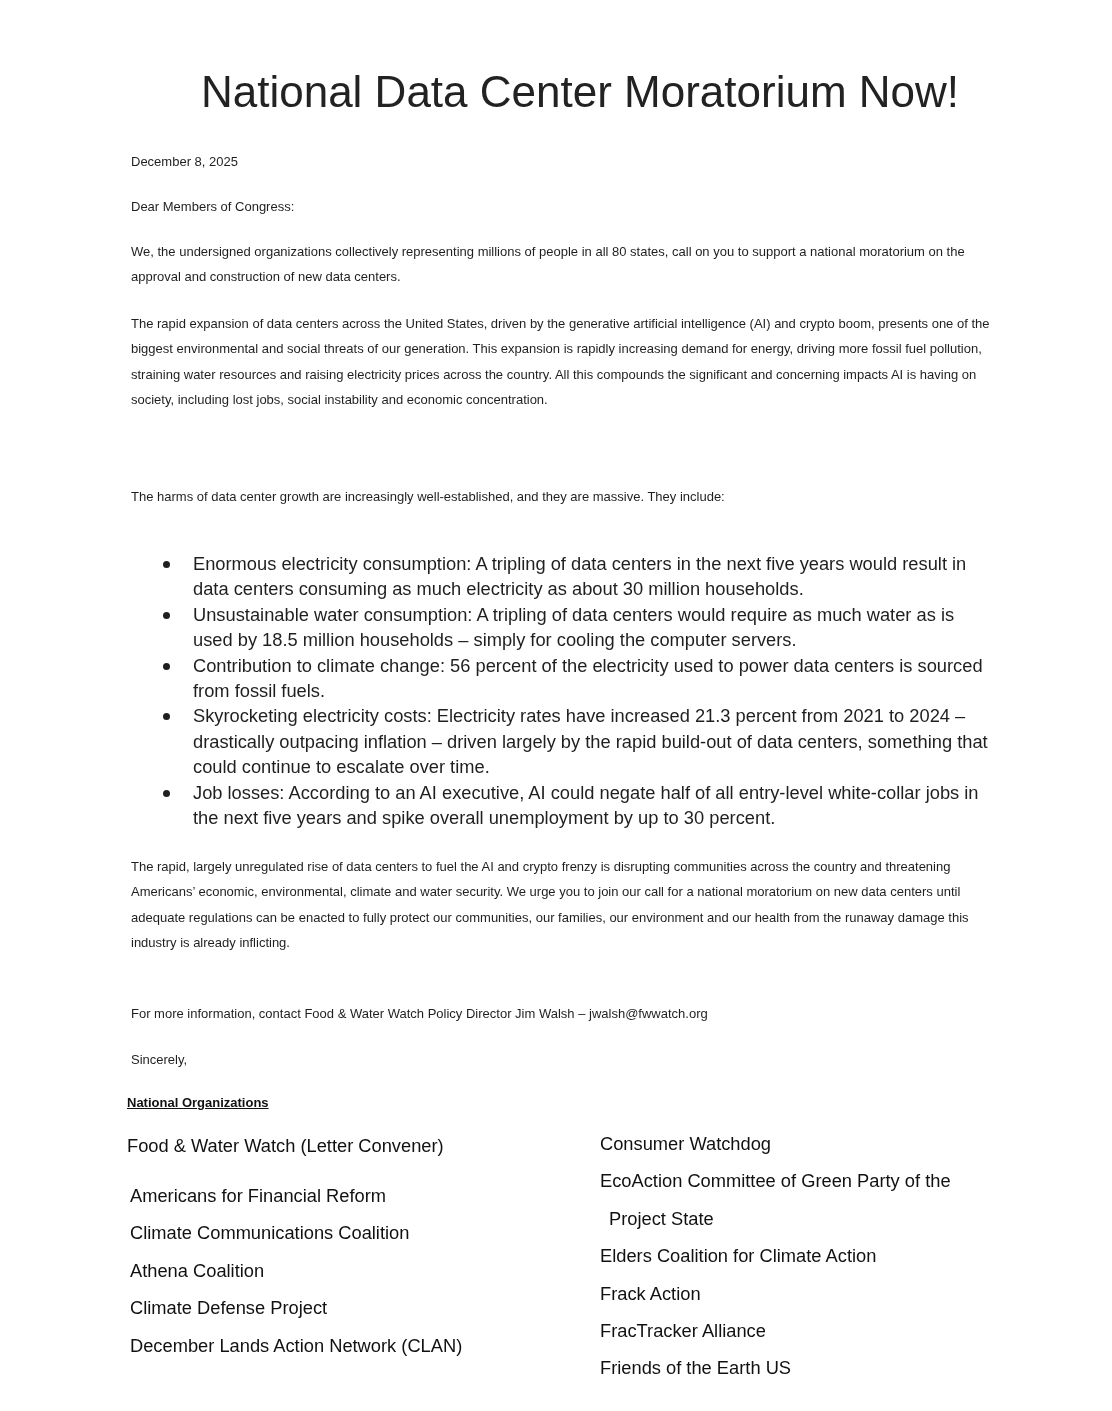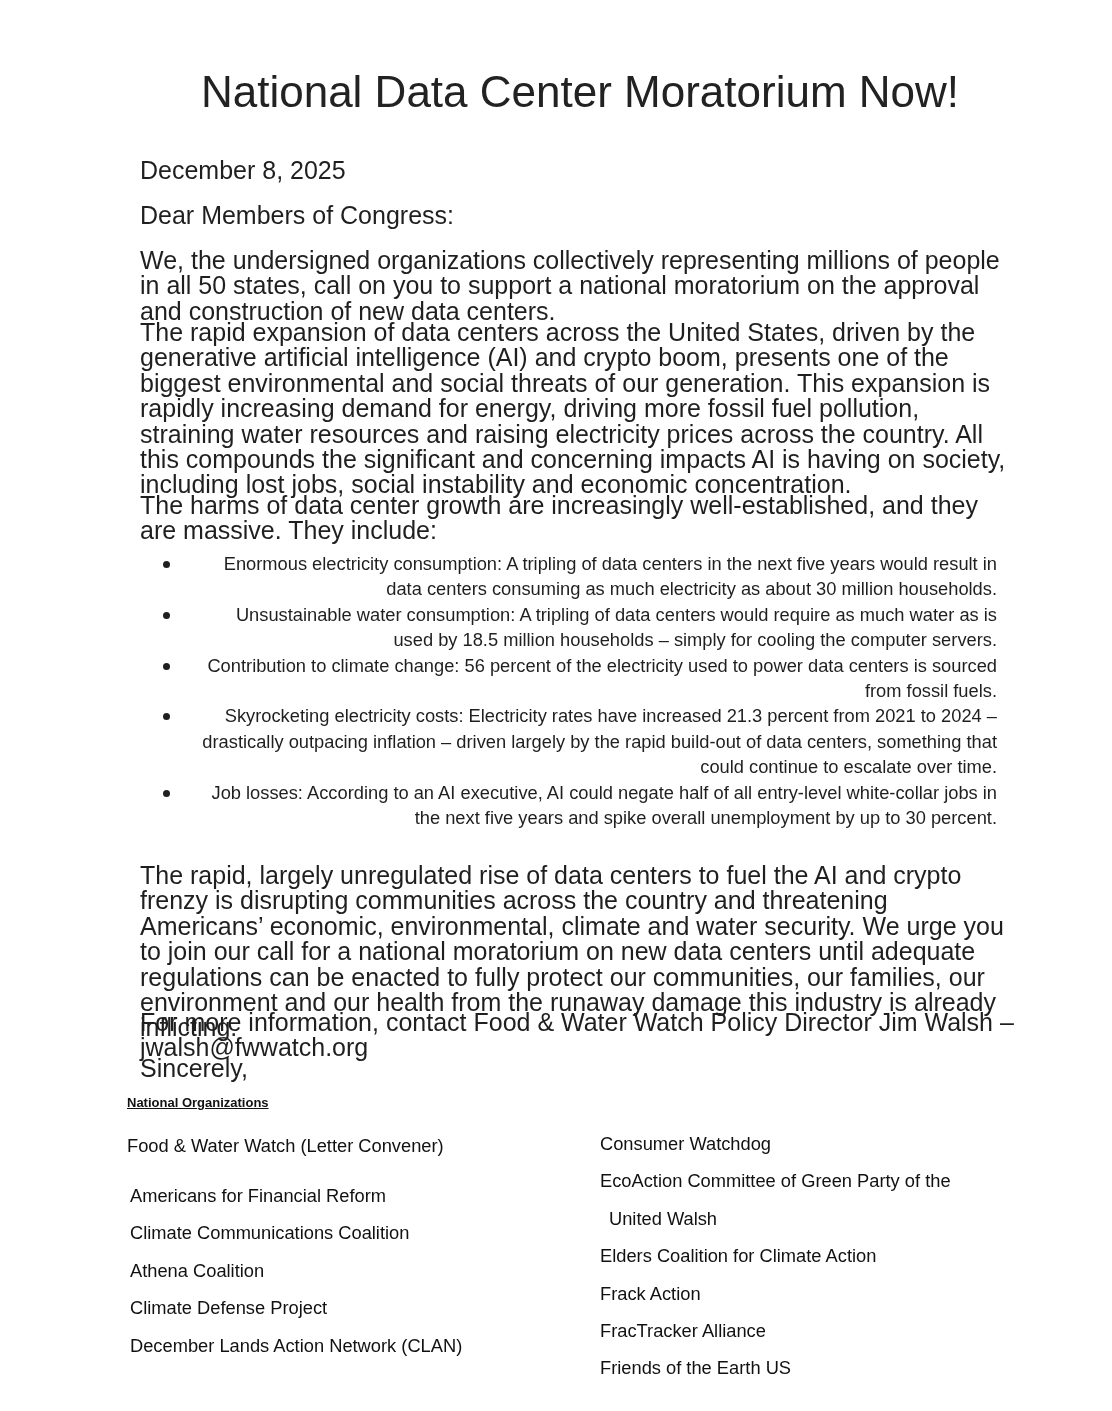--- a/index.html
+++ b/index.html
@@ -30,42 +30,41 @@
       font-size: 44px;
       font-weight: normal;
       color: #222222;
       margin: 0;
       letter-spacing: 0px;
     }
     .text {
       position: absolute;
       left: 127px;
       width: 870px;
-      font-size: 25px;
+      font-size: 13px;
       line-height: 25.4px;
       color: #1f1f1f;
-      margin: 13px;
+      margin: 4px;
     }
     .bullets {
       position: absolute;
       left: 127px;
       top: 551px;
       width: 870px;
       margin: 0;
       padding: 0;
       list-style: none;
       font-size: 18.3px;
       line-height: 25.4px;
       color: #1f1f1f;
     }
     .bullets li {
       position: relative;
       padding-left: 66px;
       margin: 0;
-      text-align: right;
     }
     .bullet-dot {
       position: absolute;
       left: 36px;
       top: 10px;
       width: 7px;
       height: 7px;
       border-radius: 50%;
       background: #1f1f1f;
     }
@@ -95,21 +94,21 @@
 <body>
 
 <div class="page">
 
   <h1 class="title">National Data Center Moratorium Now!</h1>
 
   <p class="text" style="top:145px;">December 8, 2025</p>
 
   <p class="text" style="top:190px;">Dear Members of Congress:</p>
 
-  <p class="text" style="top:235px;">We, the undersigned organizations collectively representing millions of people in all 50 states, call on you to support a national moratorium on the approval and construction of new data centers.</p>
+  <p class="text" style="top:235px;">We, the undersigned organizations collectively representing millions of people in all 80 states, call on you to support a national moratorium on the approval and construction of new data centers.</p>
 
   <p class="text" style="top:307px;">The rapid expansion of data centers across the United States, driven by the generative artificial intelligence (AI) and crypto boom, presents one of the biggest environmental and social threats of our generation. This expansion is rapidly increasing demand for energy, driving more fossil fuel pollution, straining water resources and raising electricity prices across the country. All this compounds the significant and concerning impacts AI is having on society, including lost jobs, social instability and economic concentration.</p>
 
   <p class="text" style="top:480px;">The harms of data center growth are increasingly well-established, and they are massive. They include:</p>
 
   <ul class="bullets">
     <li>
       <span class="bullet-dot"></span>
       <span>Enormous electricity consumption: A tripling of data centers in the next five years would result in data centers consuming as much electricity as about 30 million households.</span>
     </li>
@@ -145,20 +144,20 @@
     <li>Americans for Financial Reform</li>
     <li>Climate Communications Coalition</li>
     <li>Athena Coalition</li>
     <li>Climate Defense Project</li>
     <li>December Lands Action Network (CLAN)</li>
   </ul>
 
   <ul class="org-col" style="left:588px; top:1119px;">
     <li>Consumer Watchdog</li>
     <li>EcoAction Committee of Green Party of the</li>
-    <li class="indent">United Walsh</li>
+    <li class="indent">Project State</li>
     <li>Elders Coalition for Climate Action</li>
     <li>Frack Action</li>
     <li>FracTracker Alliance</li>
     <li>Friends of the Earth US</li>
   </ul>
 
 </div>
 
 </body></html>

